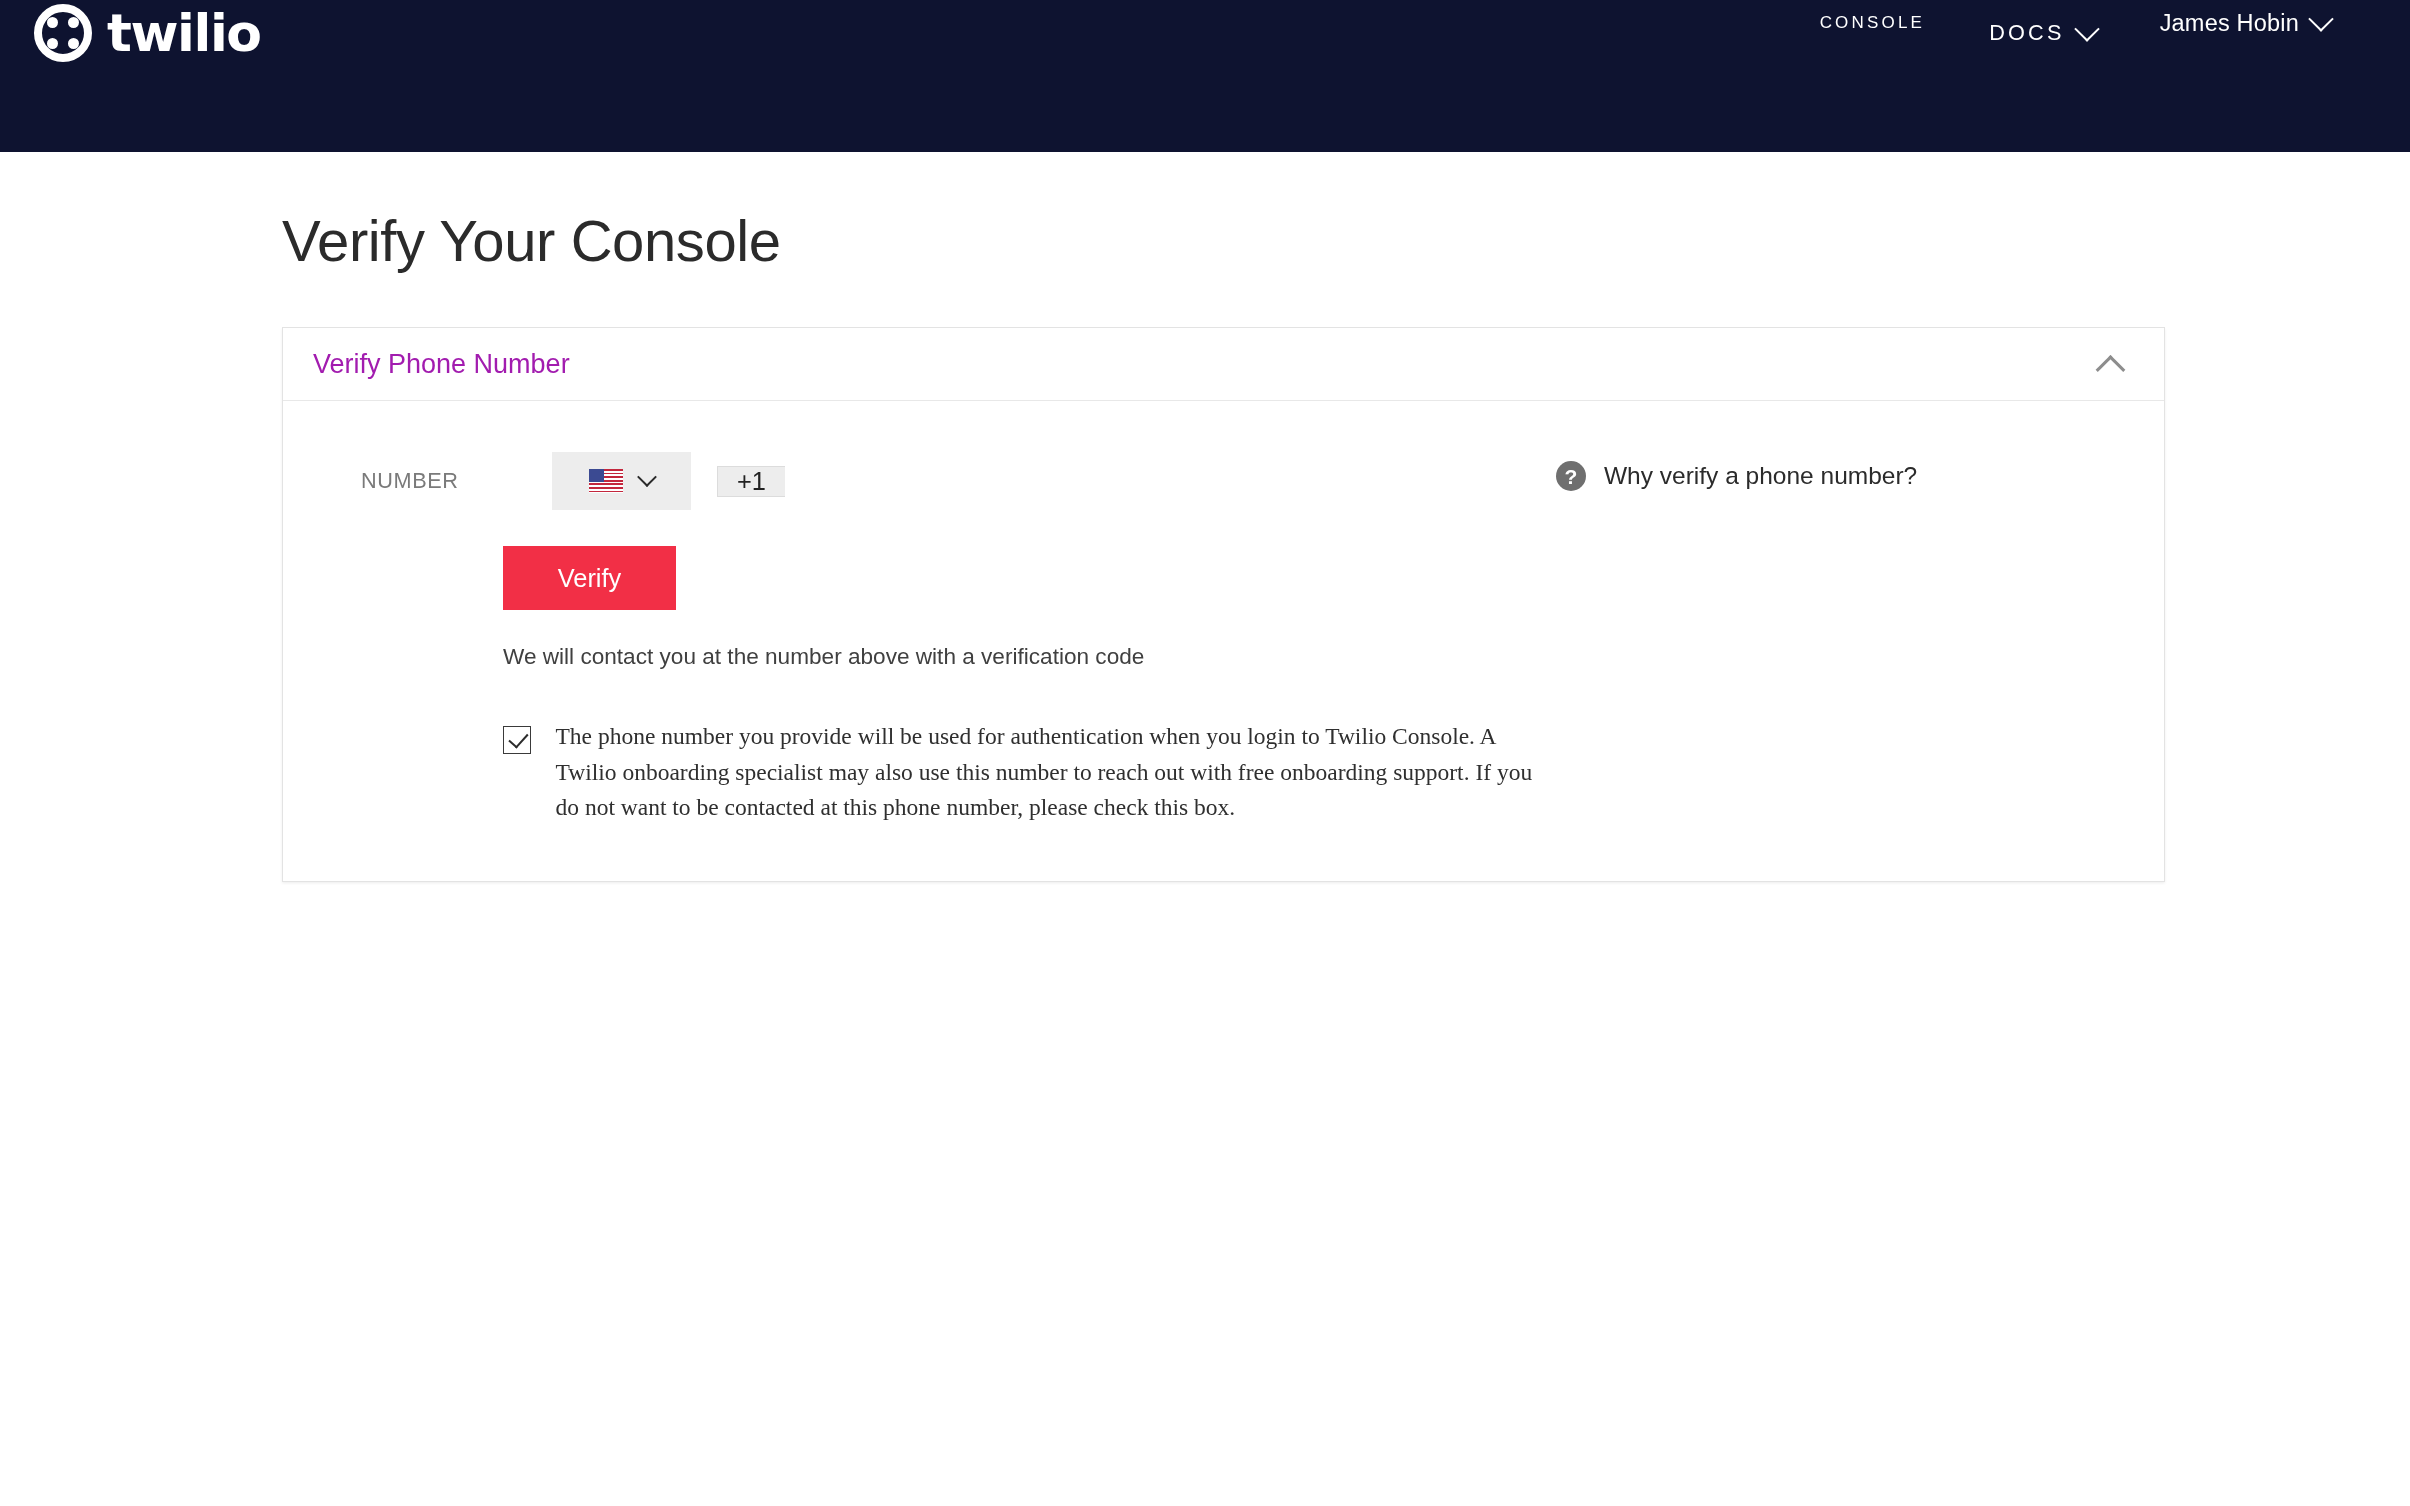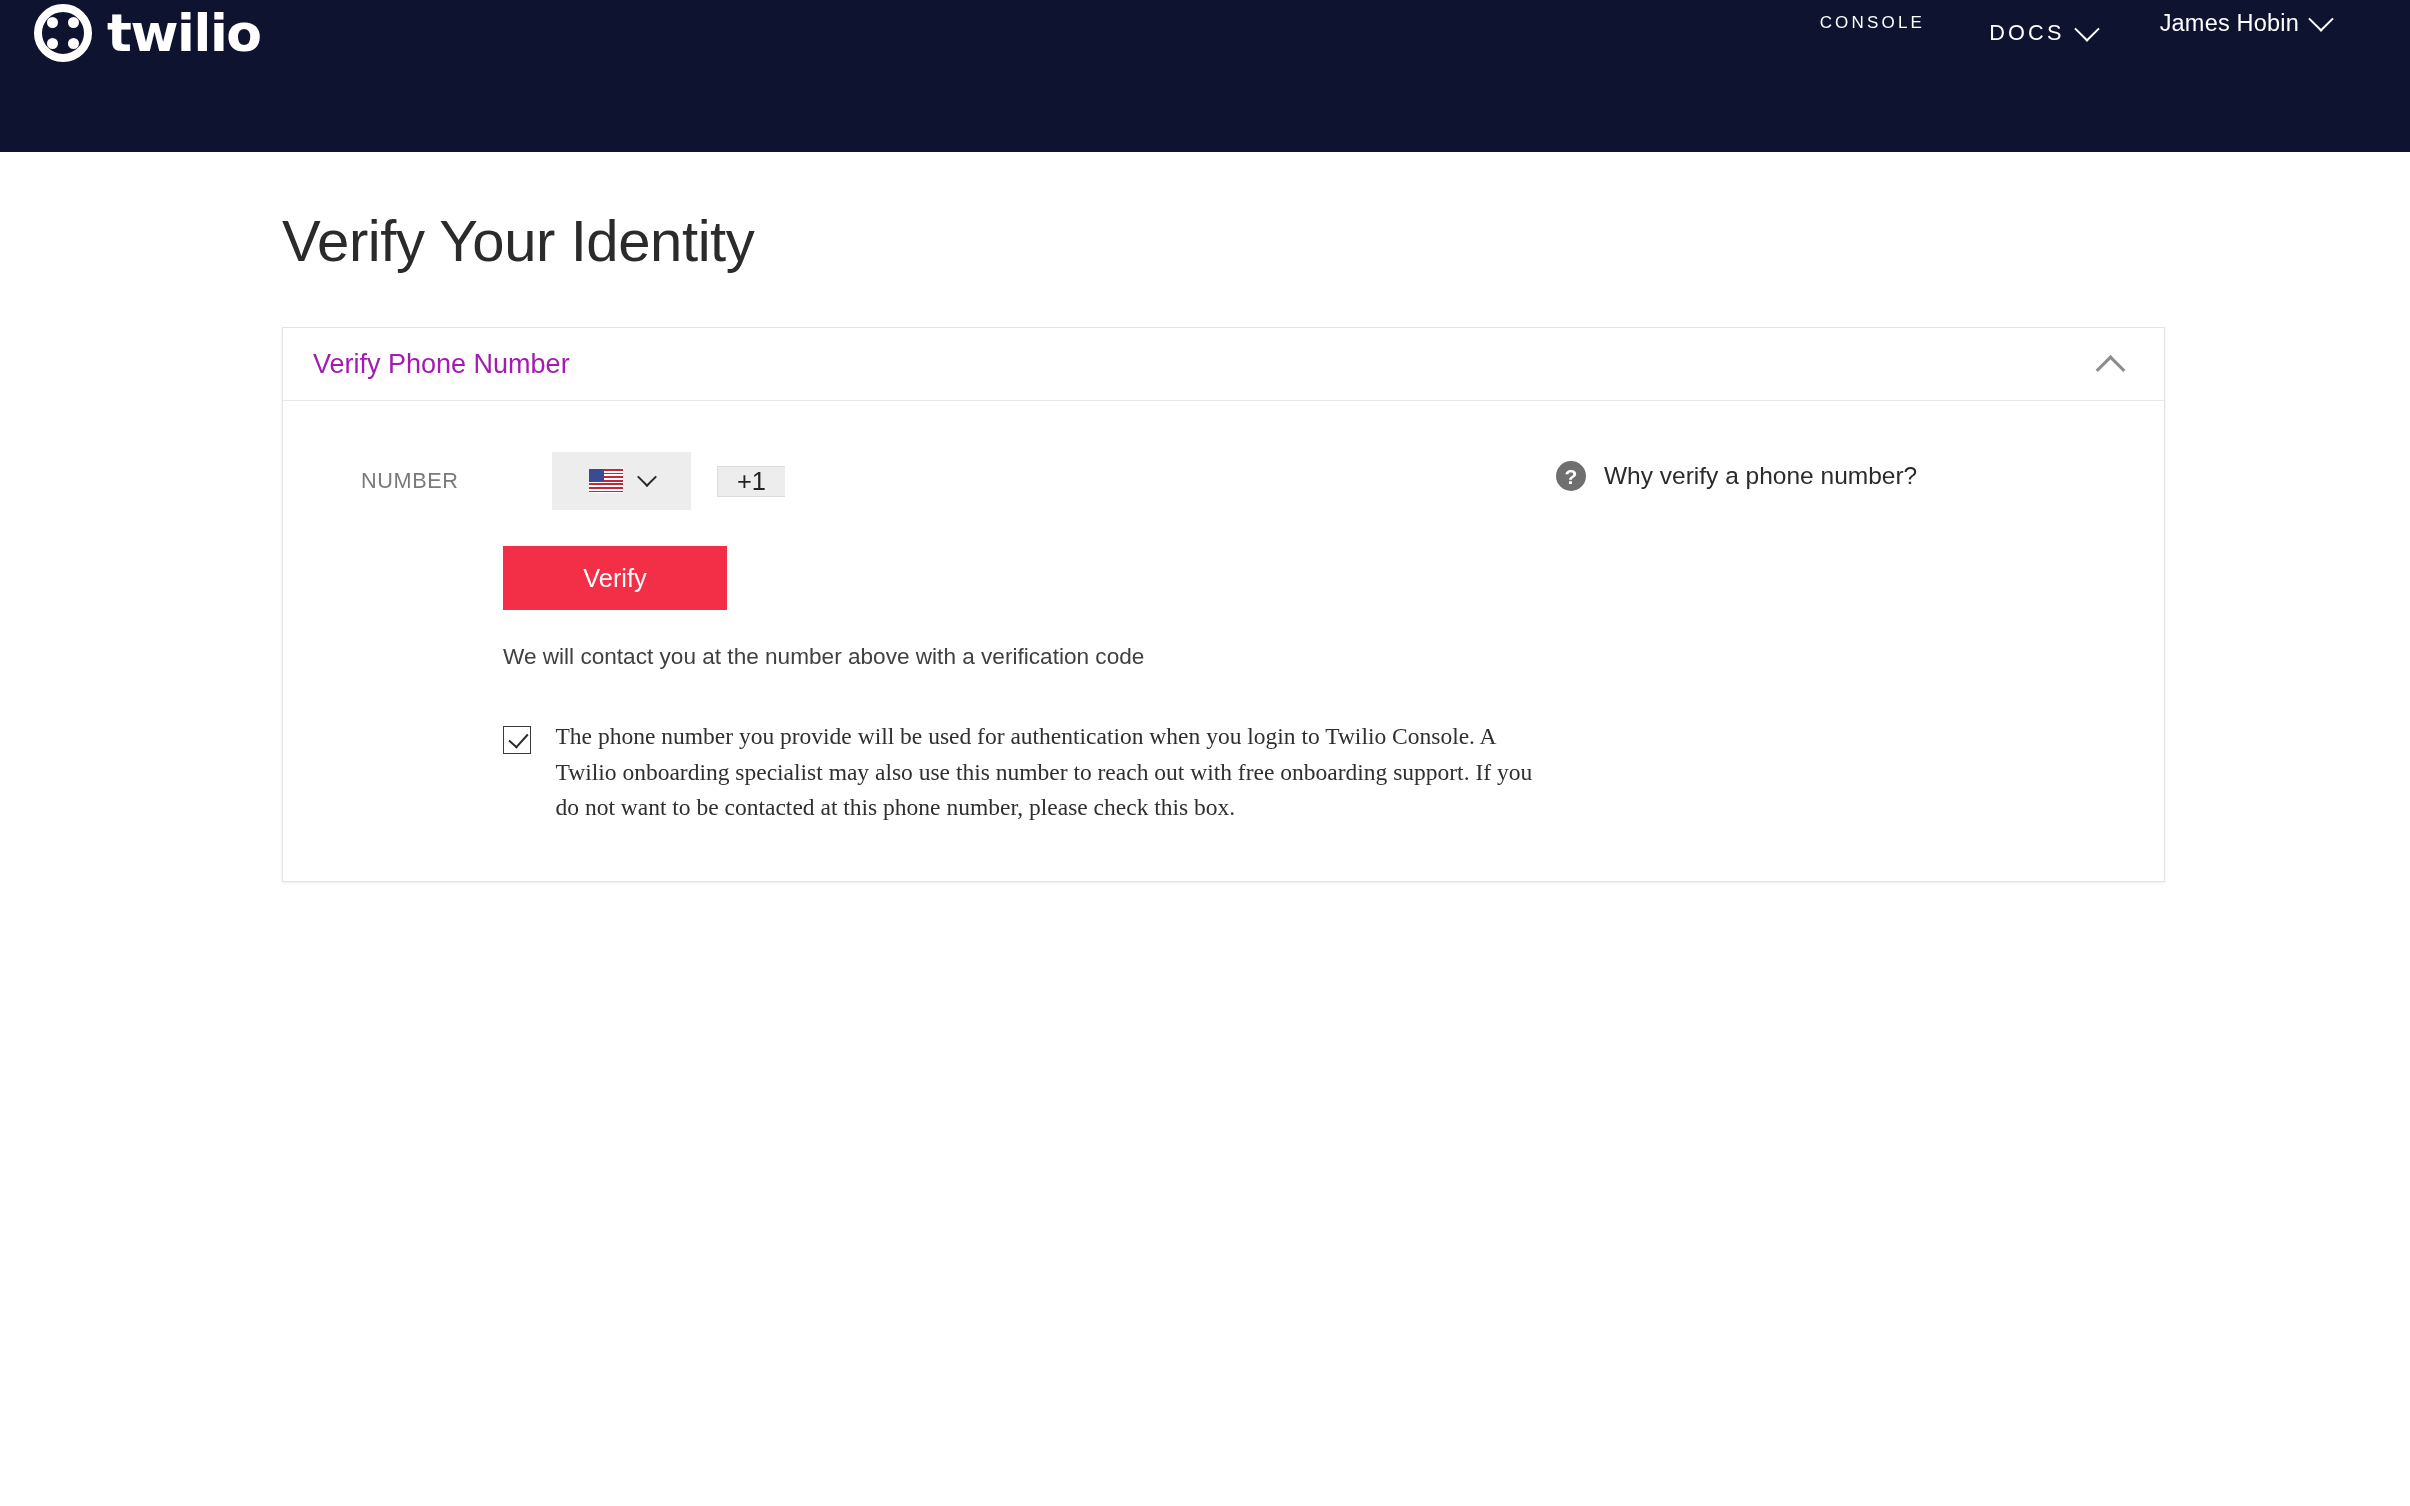--- a/index.html
+++ b/index.html
@@ -238,21 +238,21 @@
     padding: 0 17px;
     outline: none;
     font-family: "Liberation Sans", sans-serif;
     box-shadow: inset 0 1.9px 2.8px rgba(0,0,0,0.045);
   }
   .phone-input::placeholder { color: #b6b6b6; }
 
   
   .verify-btn {
     margin: 36px 12px 0 190px;
-    width: 224px;
+    width: 173px;
     height: 64px;
     background: #f22f46;
     color: #ffffff;
     border: none;
     font-size: 25.4px;
     cursor: pointer;
     font-family: "Liberation Sans", sans-serif;
   }
 
   .helper {
@@ -352,21 +352,21 @@
     <div class="nav-item user">
       <span>James Hobin</span>
       <span class="chev"></span>
     </div>
 
   </div>
 </div>
 
 <div class="page">
 
-  <h1 class="page-title">Verify Your Identity</h1>
+  <h1 class="page-title">Verify Your Console</h1>
 
   <div class="card">
 
     <div class="card-header">
       <div class="card-header-title">Verify Phone Number</div>
       <div class="collapse-btn">
         <span class="chev up"></span>
       </div>
     </div>
 

